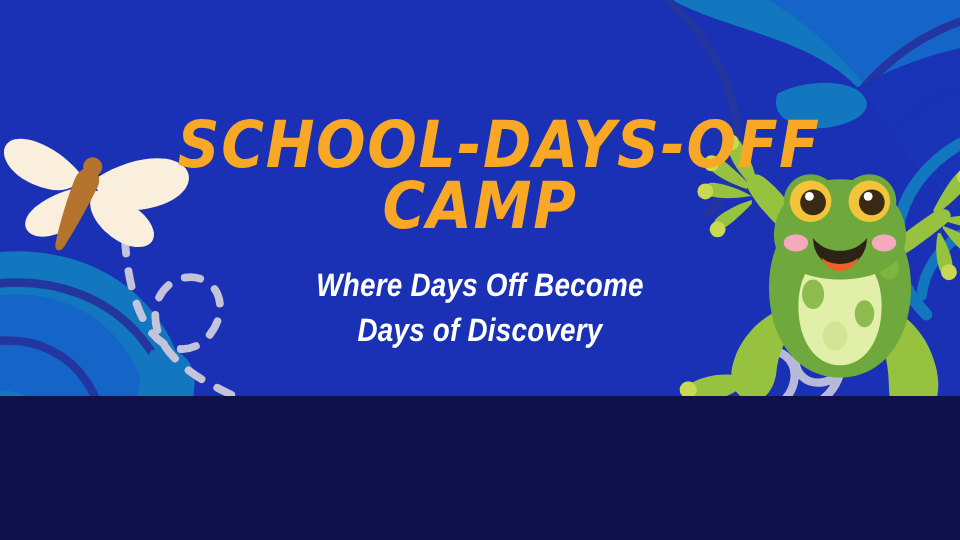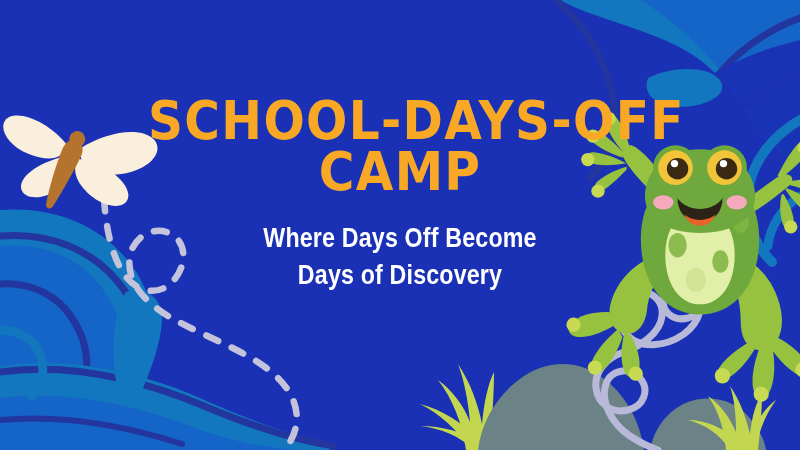--- a/index.html
+++ b/index.html
@@ -4,25 +4,26 @@
 <title>School-Days-Off Camp</title>
 <style>
   html, body {
     margin: 0;
     padding: 0;
     background: #10104a;
   }
   #poster {
     position: relative;
     width: 800px;
-    height: 450px;
+    height: 330px;
     overflow: hidden;
     background: #1A31B5;
     font-family: "Liberation Sans", sans-serif;
     user-select: none;
+    font-style: italic;
   }
   .layer {
     position: absolute;
     left: 0;
     top: 0;
     width: 800px;
     height: 450px;
     pointer-events: none;
   }
   

